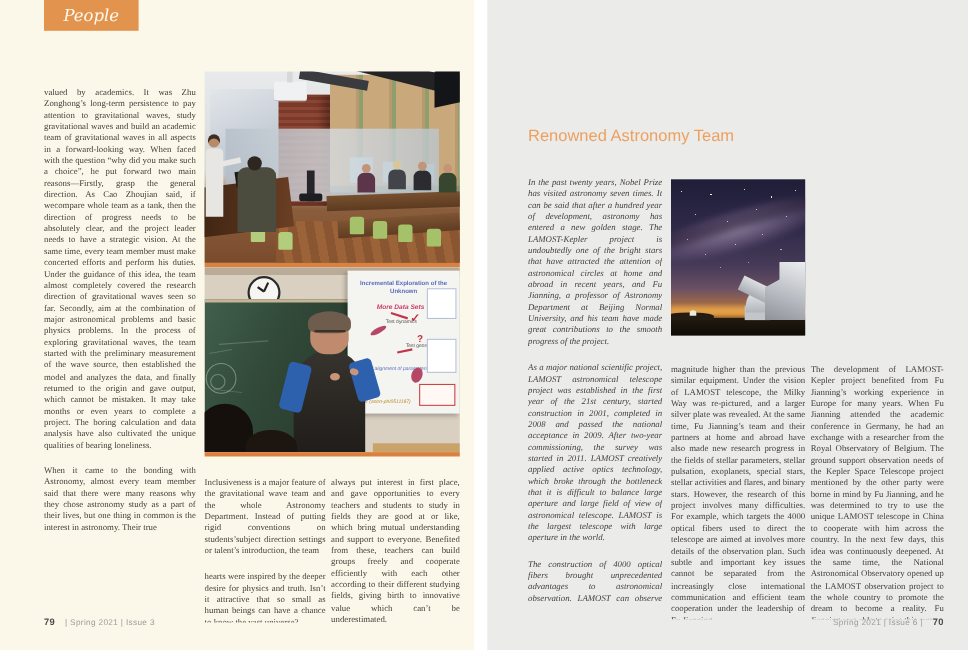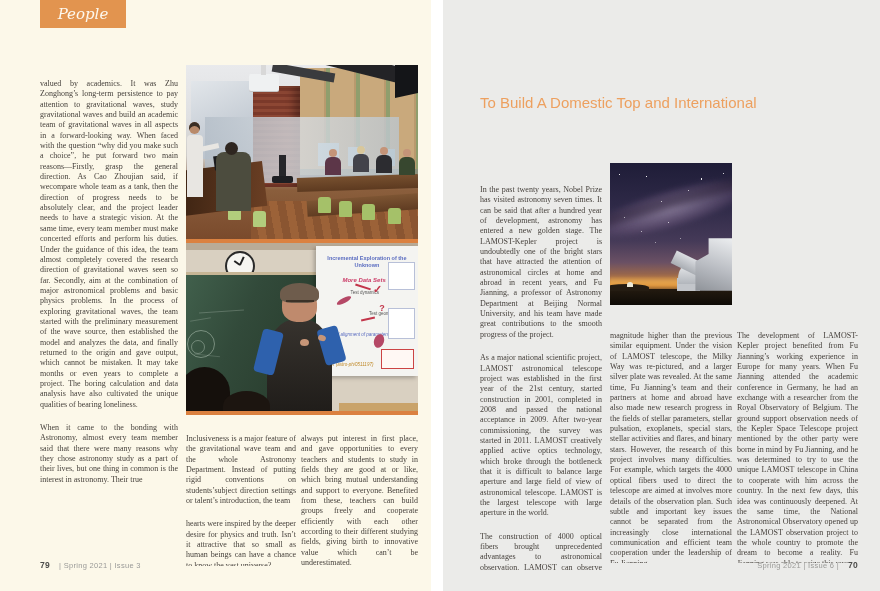--- a/index.html
+++ b/index.html
@@ -130,21 +130,21 @@
   .p3-hill{left:-4%;bottom:10%;width:36%;height:5%;background:#241c12;border-radius:50% 50% 0 0;}
   .p3-smalldome{left:14%;bottom:13%;width:6px;height:5px;background:#ecead8;border-radius:50% 50% 0 0;}
   .p3-domebase{right:26%;bottom:10%;width:19%;height:9%;background:#c2c5ca;}
   .p3-dome{right:27%;bottom:15%;width:17%;height:14%;background:linear-gradient(180deg,#e8eaec,#b2b6bc);border-radius:50% 50% 8% 8%/75% 75% 0 0;}
   .p3-tube{right:22%;bottom:24%;width:27%;height:10%;background:linear-gradient(180deg,#dcdee2,#a8acb2);transform:rotate(26deg);}
   .p3-b1{right:0;bottom:10%;width:30%;height:37%;background:linear-gradient(200deg,#eceef0 0%,#b9bcc2 55%,#8e9298 100%);clip-path:polygon(36% 0,100% 0,100% 100%,0 100%,0 44%,36% 30%);}
 
   
   .r-title{position:absolute;left:37px;top:66px;width:380px;font-family:"Liberation Sans",sans-serif;font-weight:bold;font-size:17.5px;color:#e8823c;}
   .r-sub{position:absolute;left:37px;top:92px;width:400px;font-family:"Liberation Sans",sans-serif;font-size:15px;line-height:21px;color:#eda05f;}
-  .col-r1{left:37px;top:172px;width:122px;height:400px;}
+  .col-r1{left:37px;top:148px;width:122px;height:400px;font-style:italic;}
   .col-r2{left:167px;top:318px;width:122px;height:245px;}
   .col-r3{left:294px;top:318px;width:121px;height:245px;}
 
   .footer{position:absolute;top:560px;font-family:"Liberation Sans",sans-serif;font-size:7.5px;color:#9a9a98;letter-spacing:.3px;}
   .footer .pagenum{color:#4c4c4a;font-weight:bold;font-size:8.5px;}
   .footer-left{left:40px;} .footer-left .pagenum{margin-right:9px;}
   .footer-right{right:22px;} .footer-right .pagenum{margin-left:9px;}
 </style>
 </head>
 <body>
@@ -253,21 +253,22 @@
       <p>always put interest in first place, and gave opportunities to every teachers and students to study in fields they are good at or like, which bring mutual understanding and support to everyone. Benefited from these, teachers can build groups freely and cooperate efficiently with each other according to their different studying fields, giving birth to innovative value which can’t be underestimated.</p>
     </div>
 
     <div class="footer footer-left">
       <span class="pagenum">79</span><span>|  Spring 2021   |  Issue 3</span>
     </div>
   </div>
 
   <div class="page page-right">
     <div class="r-sub">
-      <span>To Build A Domestic Top and International</span><br>
+      <br>
+      <span>Renowned Astronomy Team</span>
     </div>
 
     <div class="col col-r1 bodytext">
       <p>In the past twenty years, Nobel Prize has visited astronomy seven times. It can be said that after a hundred year of development, astronomy has entered a new golden stage. The LAMOST-Kepler project is undoubtedly one of the bright stars that have attracted the attention of astronomical circles at home and abroad in recent years, and Fu Jianning, a professor of Astronomy Department at Beijing Normal University, and his team have made great contributions to the smooth progress of the project.</p>
       <p>As a major national scientific project, LAMOST astronomical telescope project was established in the first year of the 21st century, started construction in 2001, completed in 2008 and passed the national acceptance in 2009. After two-year commissioning, the survey was started in 2011. LAMOST creatively applied active optics technology, which broke through the bottleneck that it is difficult to balance large aperture and large field of view of astronomical telescope. LAMOST is the largest telescope with large aperture in the world.</p>
       <p>The construction of 4000 optical fibers brought unprecedented advantages to astronomical observation. LAMOST can observe the spectra of 4000 targets at the same time, which is nearly an order of</p>
     </div>
 
     <div class="photo" id="photo3">
       <div class="p3-mw"></div>

